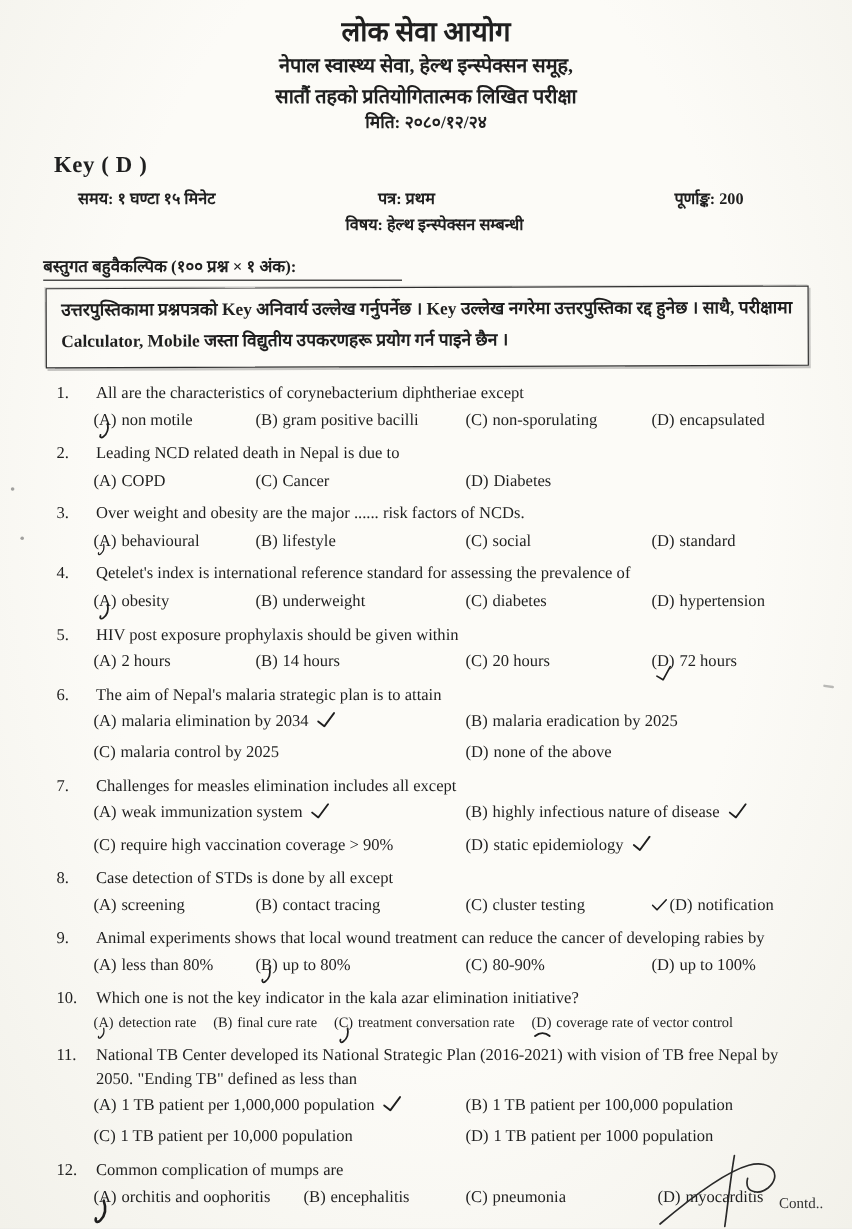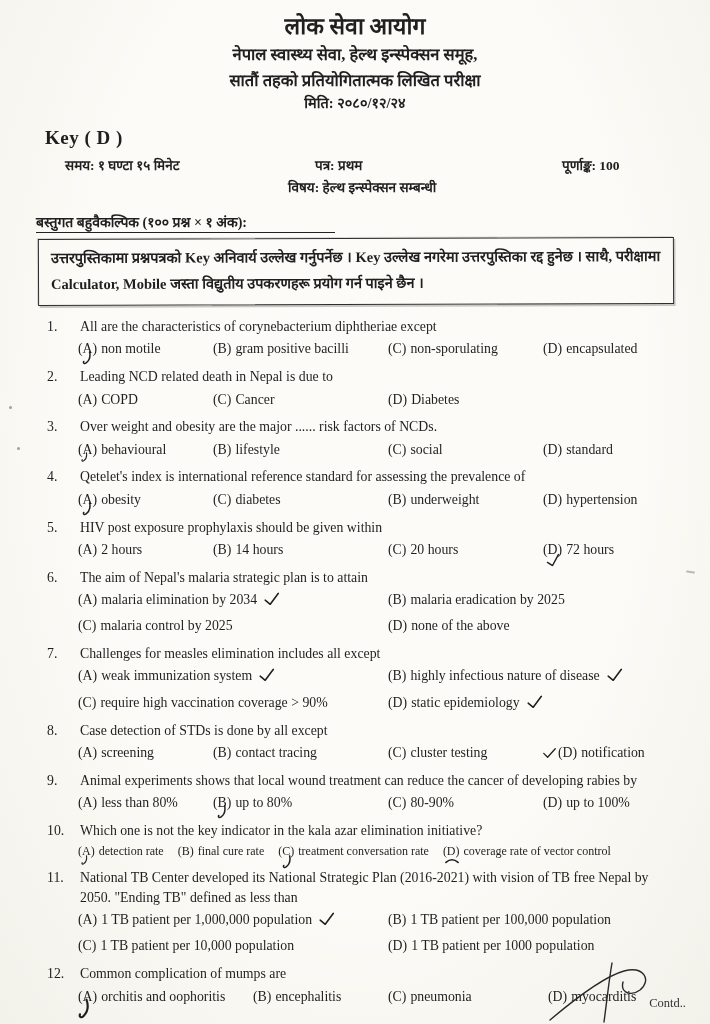--- a/index.html
+++ b/index.html
@@ -78,21 +78,21 @@
     <div class="date">मिति: २०८०/१२/२४</div>
   </header>
 
   <div class="key-row">
     <span>Key ( D )</span>
   </div>
 
   <div class="meta-row">
     <span class="m-time">समय: १ घण्टा १५ मिनेट</span>
     <span class="m-paper">पत्र: प्रथम</span>
-    <span class="m-marks">पूर्णाङ्क: 100</span>
+    <span class="m-marks">पूर्णाङ्क: 200</span>
   </div>
   <div class="subject-row">
     <span>विषय:  हेल्थ इन्स्पेक्सन सम्बन्धी</span>
   </div>
 
   <div class="sec-head">
     <span>बस्तुगत बहुवैकल्पिक (१०० प्रश्न × १ अंक):</span>
   </div>
 
   <div class="inst-box">
@@ -141,22 +141,22 @@
       </div>
       <div class="q-block">
         <div class="q-row">
           <div class="q-num">4.</div>
           <div class="q-text">Qetelet's index is international reference standard for assessing the prevalence of</div>
         </div>
         <div class="opts cols4">
           <span class="opt"><span class="opt-label">(A)</span><span class="opt-text">obesity</span><svg viewBox="0 0 11 17" class="tick hook-under">
               <path d="M8.5 1 C9.5 6 8.5 10.5 4.5 13.5 C2.5 15 0.8 14 1.8 11.8"></path>
             </svg></span>
+          <span class="opt"><span class="opt-label">(B)</span><span class="opt-text">underweight</span></span>
           <span class="opt"><span class="opt-label">(C)</span><span class="opt-text">diabetes</span></span>
-          <span class="opt"><span class="opt-label">(B)</span><span class="opt-text">underweight</span></span>
           <span class="opt"><span class="opt-label">(D)</span><span class="opt-text">hypertension</span></span>
         </div>
       </div>
       <div class="q-block">
         <div class="q-row">
           <div class="q-num">5.</div>
           <div class="q-text">HIV post exposure prophylaxis should be given within</div>
         </div>
         <div class="opts cols4">
           <span class="opt"><span class="opt-label">(A)</span><span class="opt-text">2 hours</span></span>

